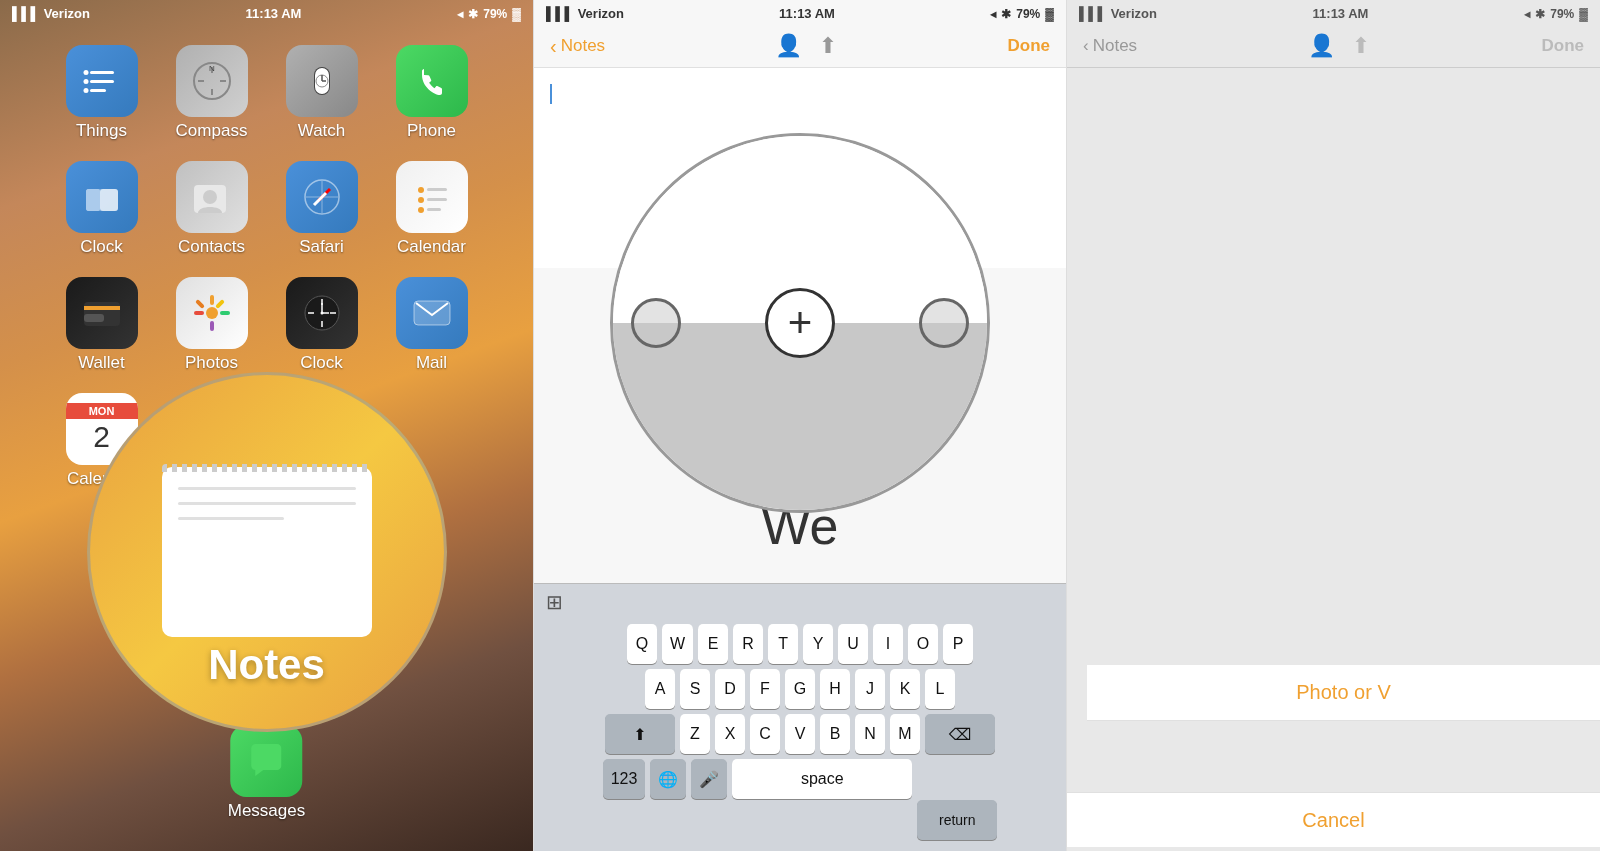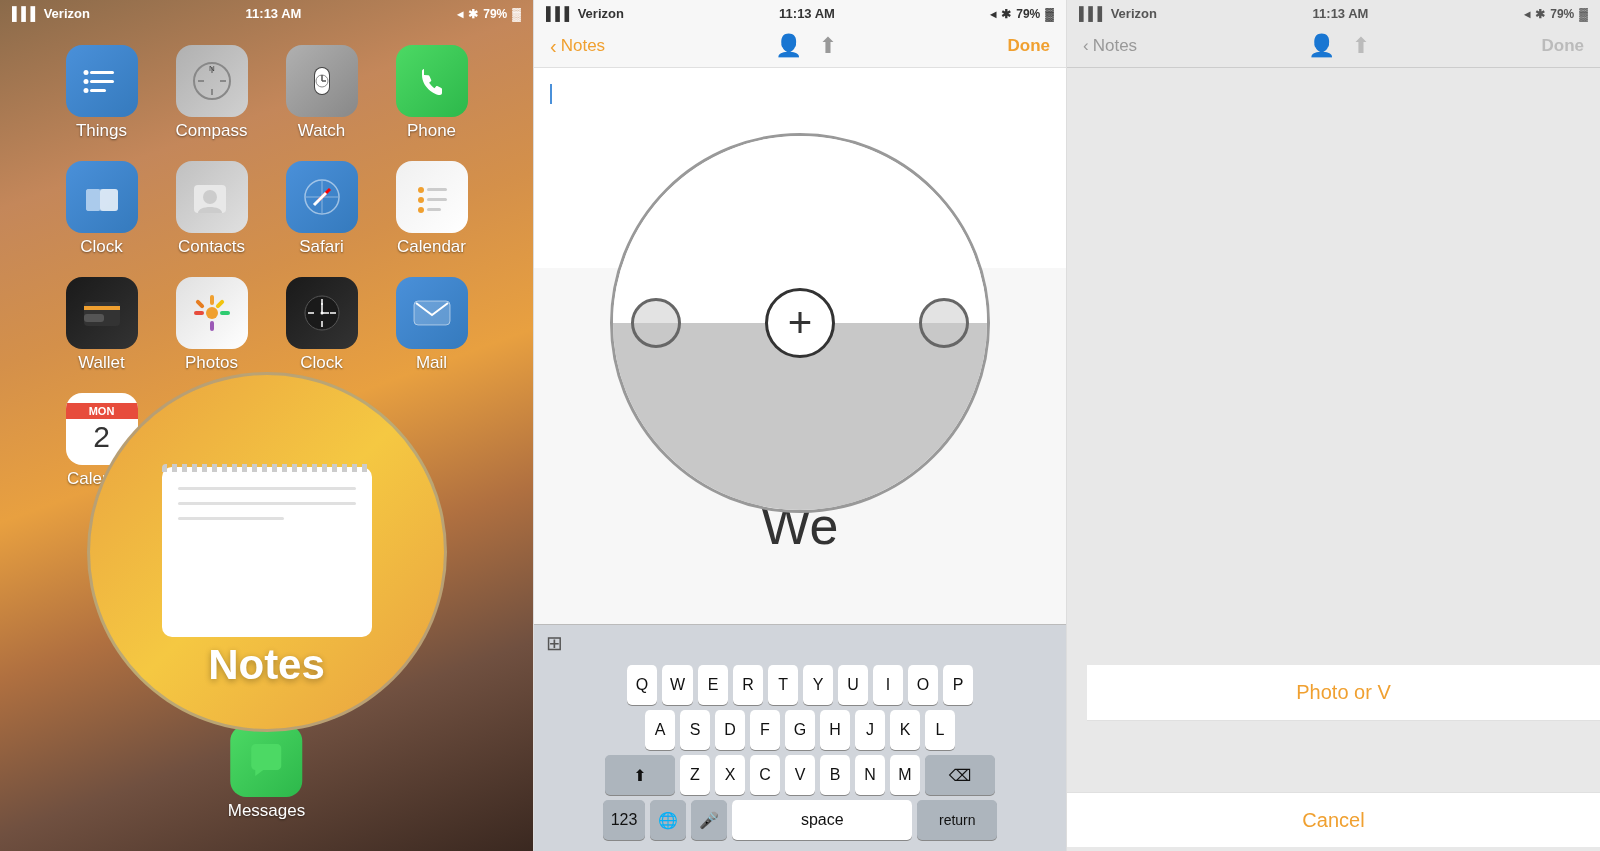--- a/index.html
+++ b/index.html
@@ -279,21 +279,21 @@
       box-shadow: 0 1px 0 #888;
       padding: 0 8px;
       cursor: pointer;
     }
     .kb-key-dark {
       background: #adb5bd;
       color: #111;
     }
     .kb-key-wide { min-width: 70px; }
     .kb-key-widest { min-width: 180px; }
-    .kb-key-return { min-width: 80px; font-size: 14px; }
+    .kb-key-return { min-width: 80px; font-size: 14px; margin-top: 41px; }
     .we-text {
       position: absolute;
       bottom: 295px;
       left: 50%;
       transform: translateX(-50%);
       font-size: 52px;
       font-weight: 300;
       color: #333;
       z-index: 5;
     }

